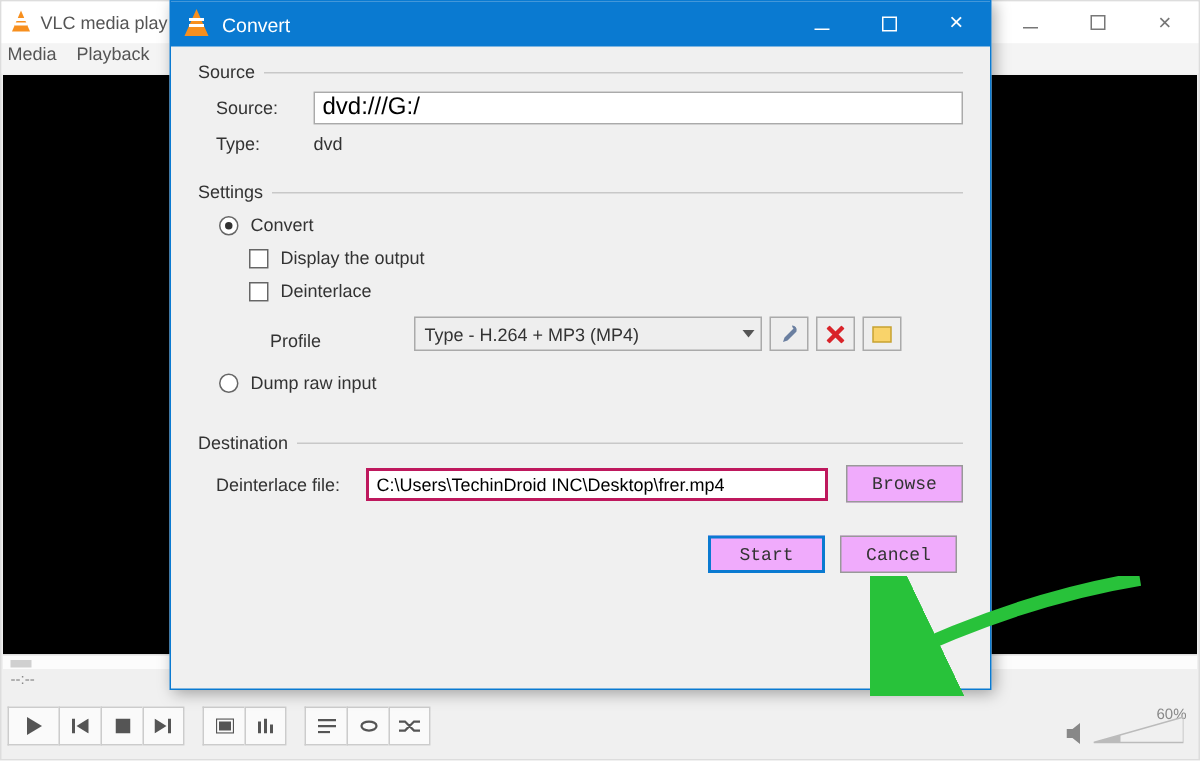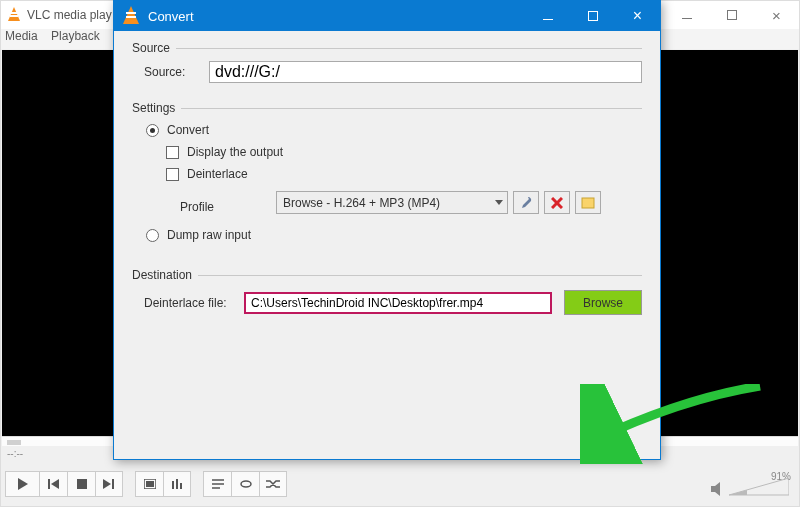--- a/index.html
+++ b/index.html
@@ -144,22 +144,22 @@
 }
 .icon-btn {
   width:26px;height:23px;border:1px solid #aaa;background:#eee;display:flex;align-items:center;justify-content:center;margin-left:5px;
 }
 .icon-btn svg{display:block;}
 
 .dest-row { display:flex; align-items:center; margin: 8px 0 4px 12px;}
 .dest-lbl { width: 100px;}
 .dest-input { flex:1; height:22px;border:2px solid #be185d;background:#fff;padding:2px 5px;font-size:12px;}
 .btn {
-  height:25px;min-width:78px;border:1px solid #999;background:#84cc16;font-size:12px;
-  display:flex;align-items:center;justify-content:center;
+  height:25px;min-width:78px;border:1px solid #999;background:#f0abfc;font-size:12px;
+  display:flex;align-items:center;justify-content:center;font-family:Liberation Mono, monospace;
 }
 .browse-btn { width:78px;margin-left:12px;}
 .dlg-actions { display:flex; justify-content:flex-end; gap:10px; margin-top: 18px; padding-right:4px;}
 .start-btn { border:2px solid #0a7ad1;}
 
 
 .arrow-annot {
   position:absolute; left:580px; top:384px; width:200px; height:80px; pointer-events:none;
 }
 </style>
@@ -240,21 +240,21 @@
           <path d="M2 5a5 3 0 1 1 10 0a5 3 0 1 1 -10 0" fill="none" stroke="#555" stroke-width="1.5"></path>
         </svg>
     </div>
     <div class="ctrl-btn" style="border-right:1px solid #ccc;">
       <svg width="14" height="10">
           <path d="M0 2 L4 2 L10 8 L14 8 M0 8 L4 8 L10 2 L14 2" fill="none" stroke="#555" stroke-width="1.5"></path>
         </svg>
     </div>
   </div>
 
-  <div class="volume-label">91%</div>
+  <div class="volume-label">60%</div>
   <div class="vlc-volume">
     <svg width="14" height="14">
         <polygon points="0,4 4,4 9,0 9,14 4,10 0,10" fill="#888"></polygon>
       </svg>
     <div class="volume-tri">
       <svg width="60" height="18">
           <polygon points="0,17 60,17 60,0" fill="none" stroke="#bbb"></polygon>
           <polygon points="0,17 18,17 18,12" fill="#bbb"></polygon>
         </svg>
     </div>
@@ -278,40 +278,44 @@
     </div>
   </div>
 
   <div class="dlg-body">
     <fieldset>
       <legend>Source</legend>
       <div class="row">
         <span class="lbl">Source:</span>
         <input class="src-input" value="dvd:///G:/" style="">
       </div>
+      <div class="row">
+        <span class="lbl">Type:</span>
+        <span>dvd</span>
+      </div>
     </fieldset>
 
     <fieldset class="settings">
       <legend>Settings</legend>
       <div class="radio-row">
         <span class="radio checked"></span>
         <span>Convert</span>
       </div>
       <div class="check-row sub-indent">
         <span class="check"></span>
         <span>Display the output</span>
       </div>
       <div class="check-row sub-indent">
         <span class="check"></span>
         <span>Deinterlace</span>
       </div>
       <div class="profile-row">
         <span class="profile-lbl">Profile</span>
         <div class="select">
-          <span>Browse - H.264 + MP3 (MP4)</span>
+          <span>Type - H.264 + MP3 (MP4)</span>
           <span class="arrow-down"></span>
         </div>
         <div class="icon-btn">
           <svg width="14" height="14">
               <path d="M9 1a3 3 0 0 1 3 4l-6 6-3 1 1-3 6-6a3 3 0 0 1-1-2z" fill="#6a7fa0"></path>
             </svg>
         </div>
         <div class="icon-btn">
           <svg width="12" height="12">
               <line x1="1" y1="1" x2="11" y2="11" stroke="#d9242a" stroke-width="3"></line>
@@ -334,20 +338,28 @@
       <legend>Destination</legend>
       <div class="dest-row">
         <span class="dest-lbl">Deinterlace file:</span>
         <input class="dest-input" value="C:\Users\TechinDroid INC\Desktop\frer.mp4" style="">
         <div class="btn browse-btn">
           <span>Browse</span>
         </div>
       </div>
     </fieldset>
 
+    <div class="dlg-actions">
+      <div class="btn start-btn">
+        <span>Start</span>
+      </div>
+      <div class="btn">
+        <span>Cancel</span>
+      </div>
+    </div>
   </div>
 </div>
 
 <svg class="arrow-annot" viewBox="0 0 200 80">
   <defs>
     <marker id="ah" markerWidth="18" markerHeight="18" refX="4" refY="9" orient="auto">
       <polygon points="0,0 18,9 0,18" fill="#28c23a"></polygon>
     </marker>
   </defs>
   <path d="M180 2 Q 100 15 12 57" stroke="#28c23a" stroke-width="9" fill="none" marker-end="url(#ah)"></path>

